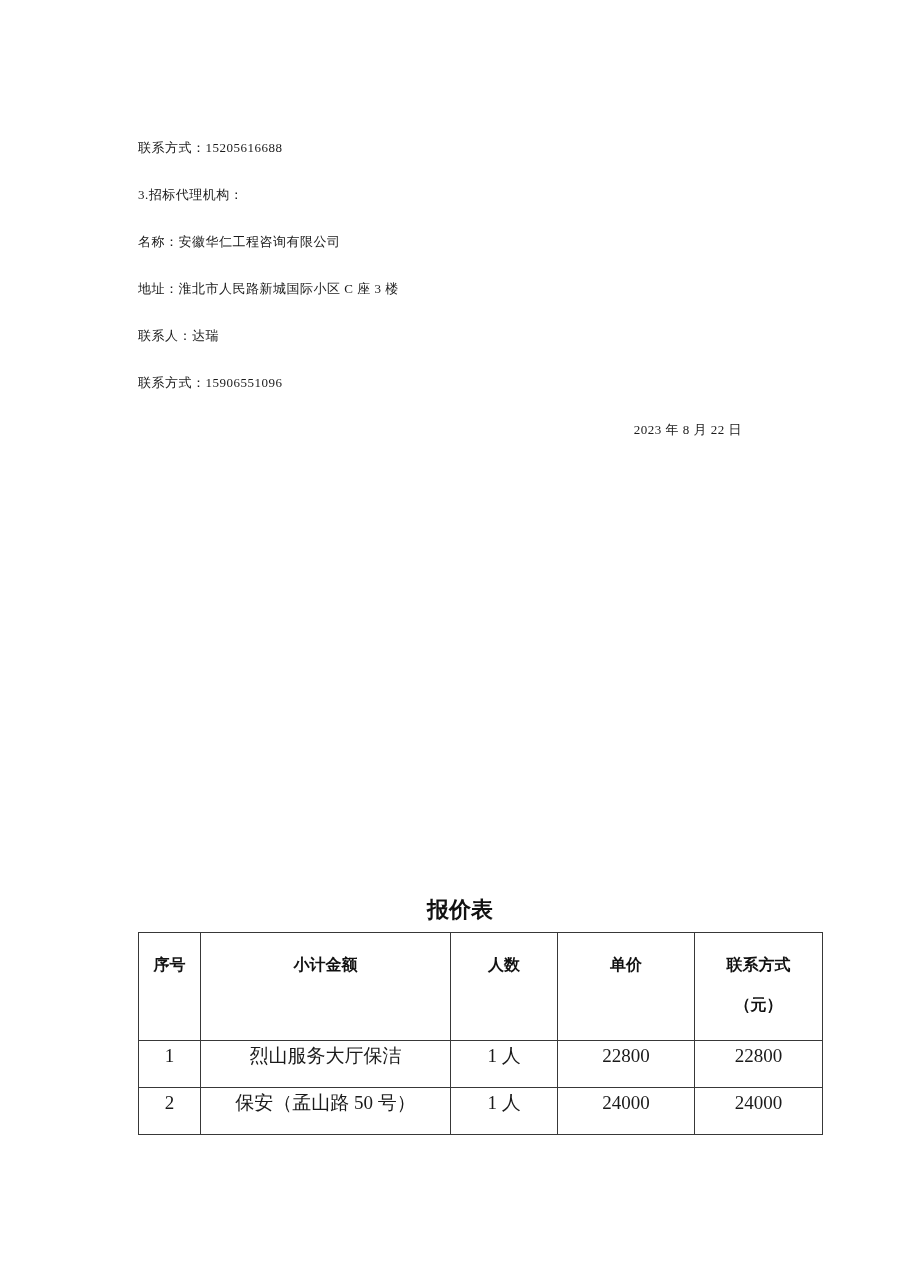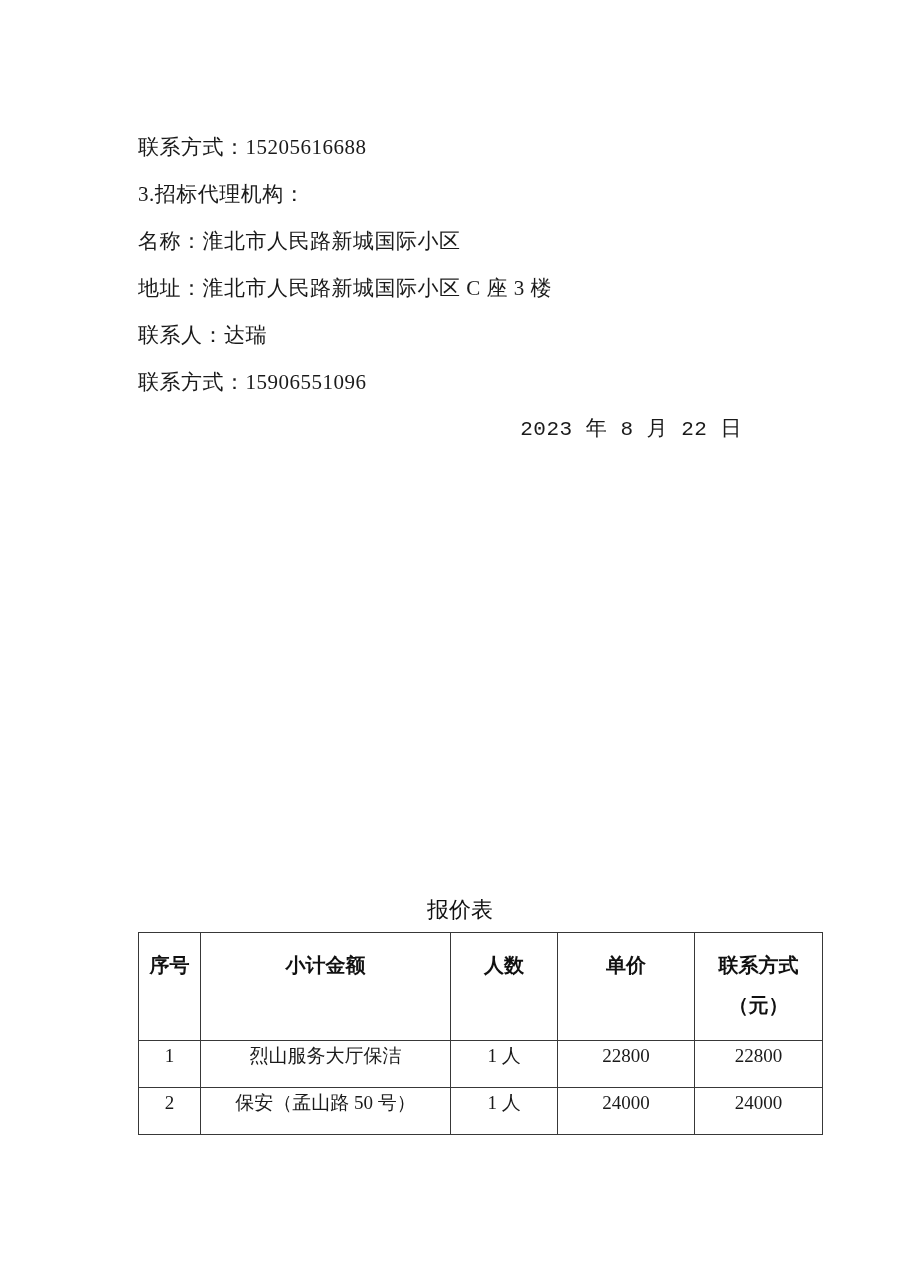--- a/index.html
+++ b/index.html
@@ -21,38 +21,37 @@
     background: #ffffff;
   }
   .textblock {
     position: absolute;
     left: 138px;
     top: 124px;
     width: 628px;
   }
   .textblock p {
     margin: 0;
-    font-size: 21px;
+    font-size: 13px;
     line-height: 47px;
     letter-spacing: 0.5px;
     white-space: pre;
   }
   .date-line {
     text-align: right;
     padding-right: 24px;
-    font-family: Liberation Mono, monospace;
   }
   .table-title {
     position: absolute;
     top: 897px;
     left: 138px;
     width: 644px;
     text-align: center;
     font-family: "Liberation Sans", "DejaVu Sans", sans-serif;
-    font-weight: normal;
+    font-weight: bold;
     font-size: 22px;
     line-height: 26px;
     color: #111;
   }
   table.quote-table {
     position: absolute;
     left: 138px;
     top: 932px;
     border-collapse: collapse;
     table-layout: fixed;
@@ -62,21 +61,21 @@
     border: 1px solid #383838;
     padding: 0;
     text-align: center;
     vertical-align: top;
     overflow: hidden;
   }
   tr.header-row th {
     height: 95px;
     font-family: "Liberation Sans", "DejaVu Sans", sans-serif;
     font-weight: bold;
-    font-size: 20px;
+    font-size: 16px;
     line-height: 40px;
     padding-top: 12px;
     color: #111;
   }
   tr.data-row td {
     height: 46px;
     font-size: 19px;
     line-height: 30px;
   }
   td.cell-num {
@@ -91,21 +90,21 @@
   }
 </style>
 </head>
 <body>
 
 <div class="page">
 
   <div class="textblock">
     <p>联系方式：15205616688</p>
     <p>3.招标代理机构：</p>
-    <p>名称：淮北市人民路新城国际小区</p>
+    <p>名称：安徽华仁工程咨询有限公司</p>
     <p>地址：淮北市人民路新城国际小区 C 座 3 楼</p>
     <p>联系人：达瑞</p>
     <p>联系方式：15906551096</p>
     <p class="date-line">2023 年 8 月 22 日</p>
   </div>
 
   <div class="table-title">报价表</div>
 
   <table class="quote-table">
     <colgroup>

